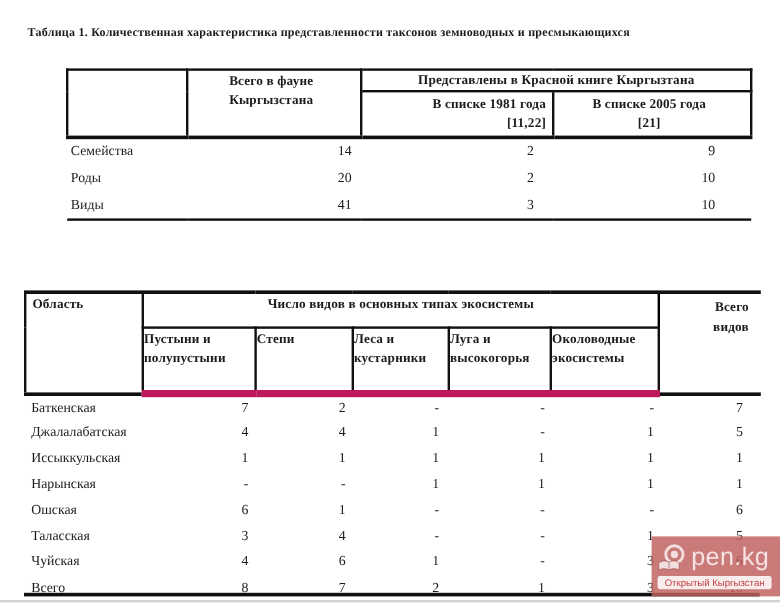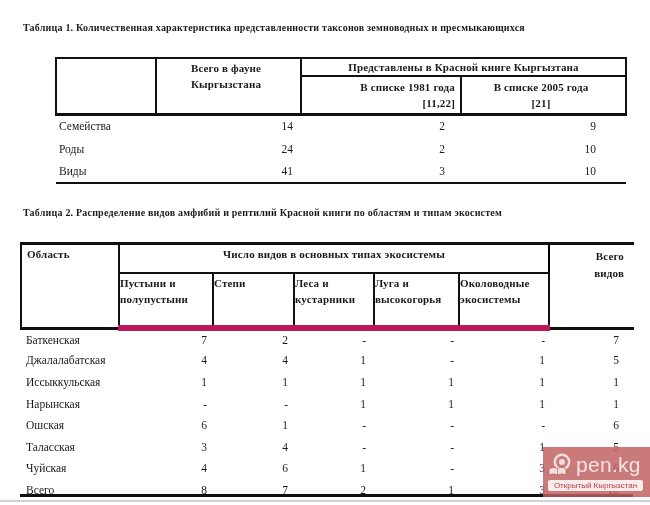--- a/index.html
+++ b/index.html
@@ -112,34 +112,33 @@
     </thead>
     <tbody>
       <tr>
         <td class="lbl">Семейства</td>
         <td class="v1">14</td>
         <td class="v2">2</td>
         <td class="v3">9</td>
       </tr>
       <tr>
         <td class="lbl">Роды</td>
-        <td class="v1">24</td>
+        <td class="v1">20</td>
         <td class="v2">2</td>
         <td class="v3">10</td>
       </tr>
       <tr>
         <td class="lbl">Виды</td>
         <td class="v1">41</td>
         <td class="v2">3</td>
         <td class="v3">10</td>
       </tr>
     </tbody>
   </table>
 
-  <div id="title2" class="doc-title">Таблица 2. Распределение видов амфибий и рептилий Красной книги по областям и типам экосистем</div>
 
   <table id="t2">
     <colgroup>
         <col style="width:98px">
         <col style="width:94px">
         <col style="width:81px">
         <col style="width:80px">
         <col style="width:85px">
         <col style="width:90px">
         <col style="width:85px">

